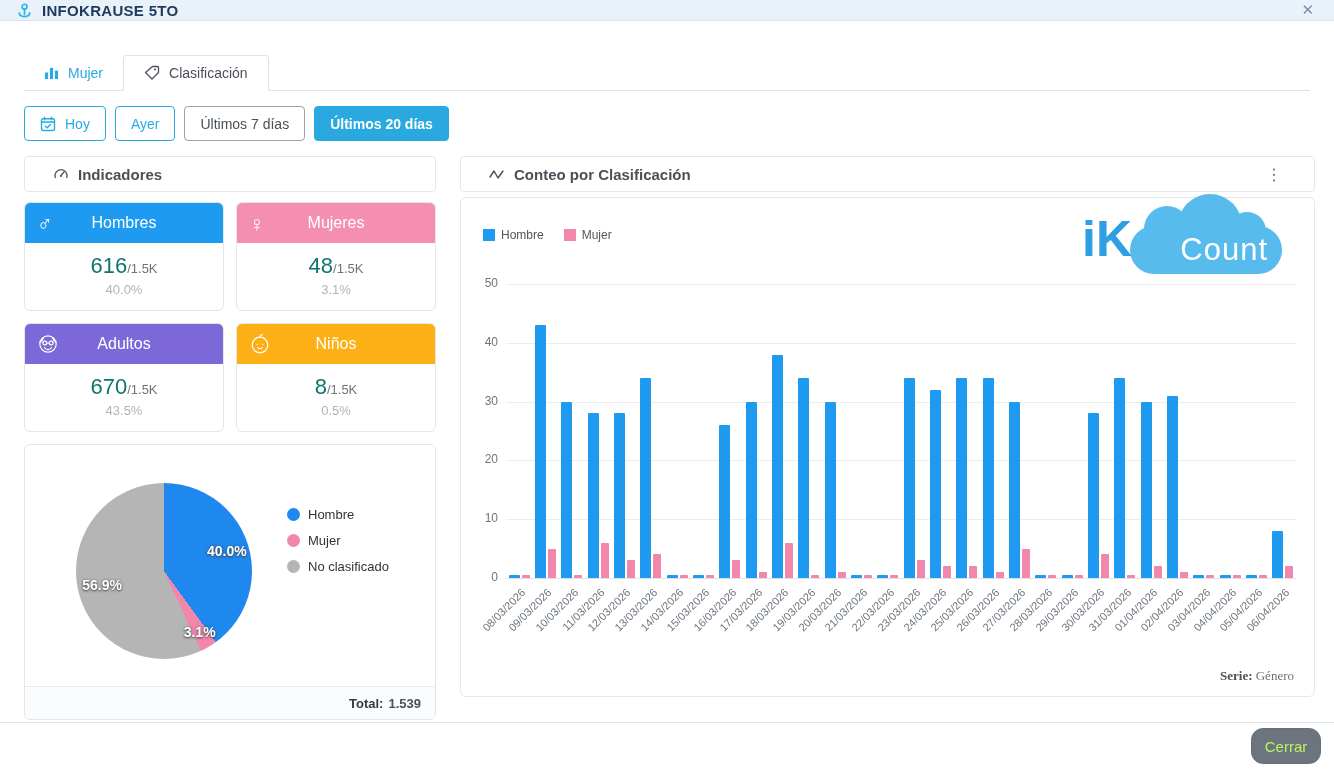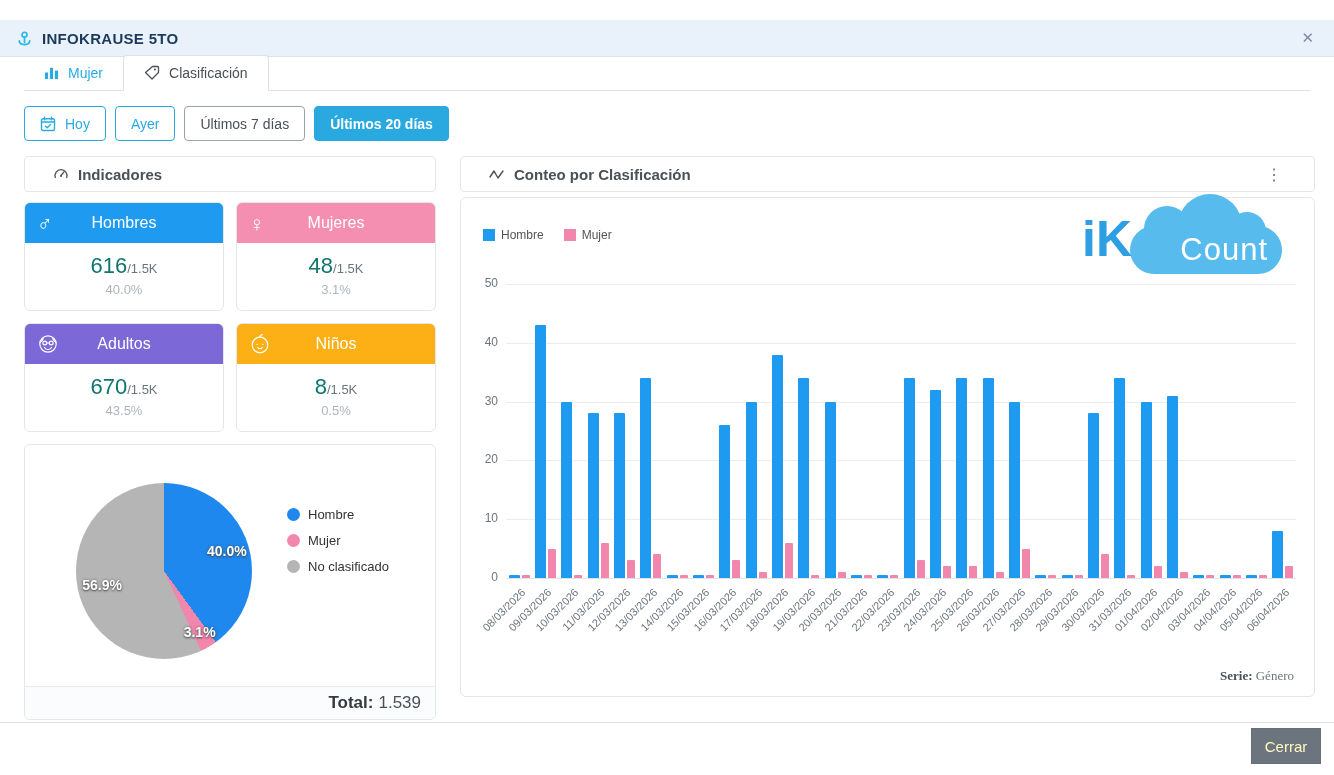--- a/index.html
+++ b/index.html
@@ -3,22 +3,22 @@
 <meta charset="utf-8">
 <style>
   * { margin:0; padding:0; box-sizing:border-box; }
   html,body { width:1334px; height:775px; }
   body {
     font-family:"Liberation Sans", sans-serif;
     background:#ffffff; color:#495057;
     position:relative; overflow:hidden;
   }
   
-  .titlebar{position:absolute;top:0;left:0;right:0;height:37px;background:#e9f1fb;
-    border-bottom:1px solid #d9e4f1;display:flex;align-items:center;padding:0 16px;margin-top:20px;}
+  .titlebar{position:absolute;top:0;left:0;right:0;height:21px;background:#e9f1fb;
+    border-bottom:1px solid #d9e4f1;display:flex;align-items:center;padding:0 16px;}
   .app-icon{color:#29b6ea;margin-right:9px;display:flex;}
   .win-title{font-size:15px;font-weight:bold;color:#1d3a5a;letter-spacing:.3px;}
   .close-x{margin-left:auto;color:#7d8ba6;font-size:15px;cursor:pointer;padding:2px 4px;}
   
   .tabs{position:absolute;top:55px;left:24px;right:24px;height:36px;display:flex;
     border-bottom:1px solid #dee2e6;}
   .tab{display:flex;align-items:center;gap:9px;padding:0 20px;font-size:14px;cursor:pointer;}
   .tab.inactive{color:#29abe2;}
   .tab.active{background:#fff;border:1px solid #dee2e6;border-bottom:1px solid #fff;
     border-radius:4px 4px 0 0;color:#495057;margin-bottom:-1px;}
@@ -52,21 +52,21 @@
     height:276px;position:relative;}
   .pie{position:absolute;left:51px;top:38px;width:176px;height:176px;border-radius:50%;}
   .pie-label{position:absolute;color:#fff;font-weight:bold;font-size:14px;white-space:nowrap;
     transform:translate(-50%,-50%);
     text-shadow:0 1px 2px rgba(70,70,70,.9), 0 0 3px rgba(70,70,70,.6);}
   .pie-legend{position:absolute;left:262px;top:62px;display:flex;flex-direction:column;gap:11px;}
   .pl-item{display:flex;align-items:center;gap:8px;font-size:13px;color:#333;}
   .dot{width:13px;height:13px;border-radius:50%;flex:0 0 13px;}
   .pie-foot{position:absolute;left:0;right:0;bottom:0;height:33px;border-top:1px solid #e9ecef;
     background:#fbfcfd;border-radius:0 0 6px 6px;display:flex;align-items:center;
-    justify-content:flex-end;padding:0 14px;font-size:17px;color:#495057;gap:5px;}
+    justify-content:flex-end;padding:0 14px;font-size:13px;color:#495057;gap:5px;font-weight:bold;}
   .pie-foot b{color:#343a40;}
   
   .right-col{position:absolute;left:460px;top:156px;width:855px;}
   .chart-card{margin-top:5px;border:1px solid #e4e7ea;border-radius:6px;background:#fff;
     height:500px;position:relative;}
   .chart-legend{position:absolute;left:22px;top:30px;display:flex;gap:20px;font-size:12px;color:#555;z-index:3;}
   .cl-item{display:flex;align-items:center;gap:6px;}
   .sq{width:12px;height:12px;display:inline-block;}
   .plot{position:absolute;left:45px;top:86px;width:790px;height:294px;}
   .grid{position:absolute;left:0;right:0;height:1px;background:#ededf0;}
@@ -85,21 +85,21 @@
   .logo{position:absolute;right:32px;top:4px;width:200px;height:76px;z-index:1;}
   .cloud{position:absolute;right:0;top:24px;width:152px;height:48px;background:#58bbee;border-radius:26px;}
   .cloud::before{content:"";position:absolute;left:14px;top:-20px;width:46px;height:46px;background:#58bbee;border-radius:50%;}
   .cloud::after{content:"";position:absolute;left:48px;top:-32px;width:64px;height:64px;background:#58bbee;border-radius:50%;}
   .cloud .bump{position:absolute;right:16px;top:-14px;width:38px;height:38px;background:#58bbee;border-radius:50%;}
   .count-text{position:absolute;right:14px;top:30px;color:#fff;font-size:31px;z-index:2;letter-spacing:1px;}
   .ik-text{position:absolute;left:0;top:12px;font-size:50px;font-weight:800;color:#2d9fe2;z-index:2;line-height:1;}
   
   .bottom-divider{position:absolute;left:0;right:0;top:722px;height:1px;background:#dee2e6;}
   .close-btn{position:absolute;right:13px;top:728px;min-width:70px;height:36px;background:#6c757d;
-    color:#fef9c3;border:1px solid #66707a;border-radius:0;font-size:15px;
+    color:#bef264;border:1px solid #66707a;border-radius:12px;font-size:15px;
     font-family:"Liberation Sans",sans-serif;cursor:pointer;}
   svg{display:block;}
 </style>
 </head>
 <body>
 
 <div class="titlebar">
   <span class="app-icon">
     <svg width="17" height="17" viewBox="0 0 18 18" fill="none" stroke="currentColor" stroke-width="1.8" stroke-linecap="round">
       <circle cx="9" cy="5" r="2.6"></circle>

